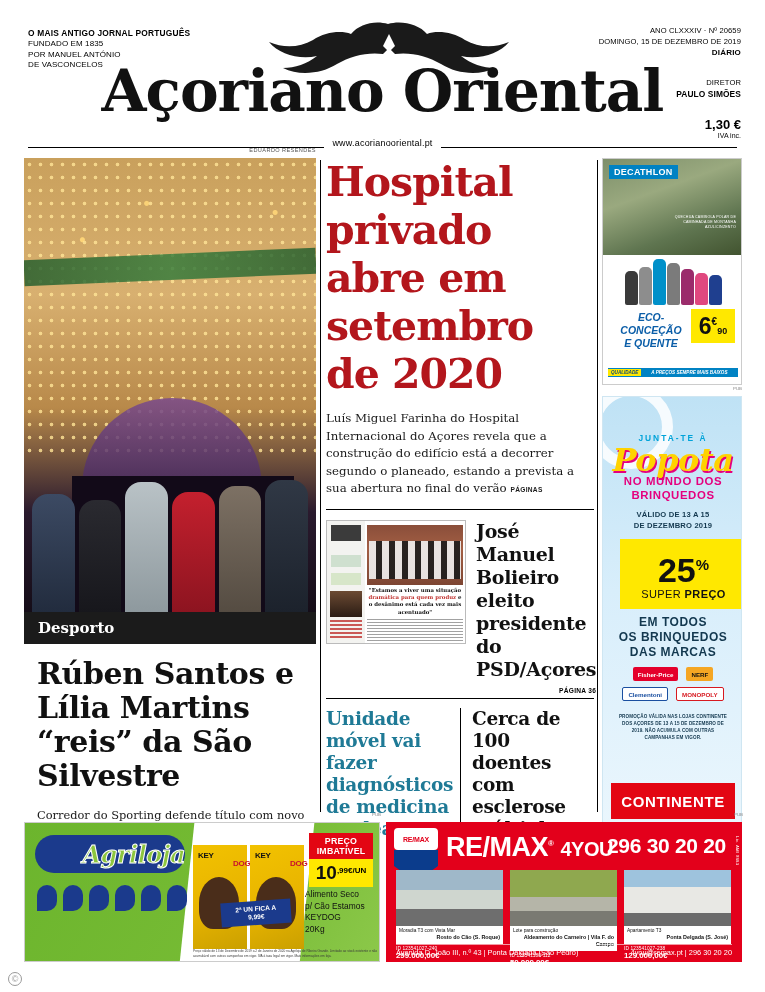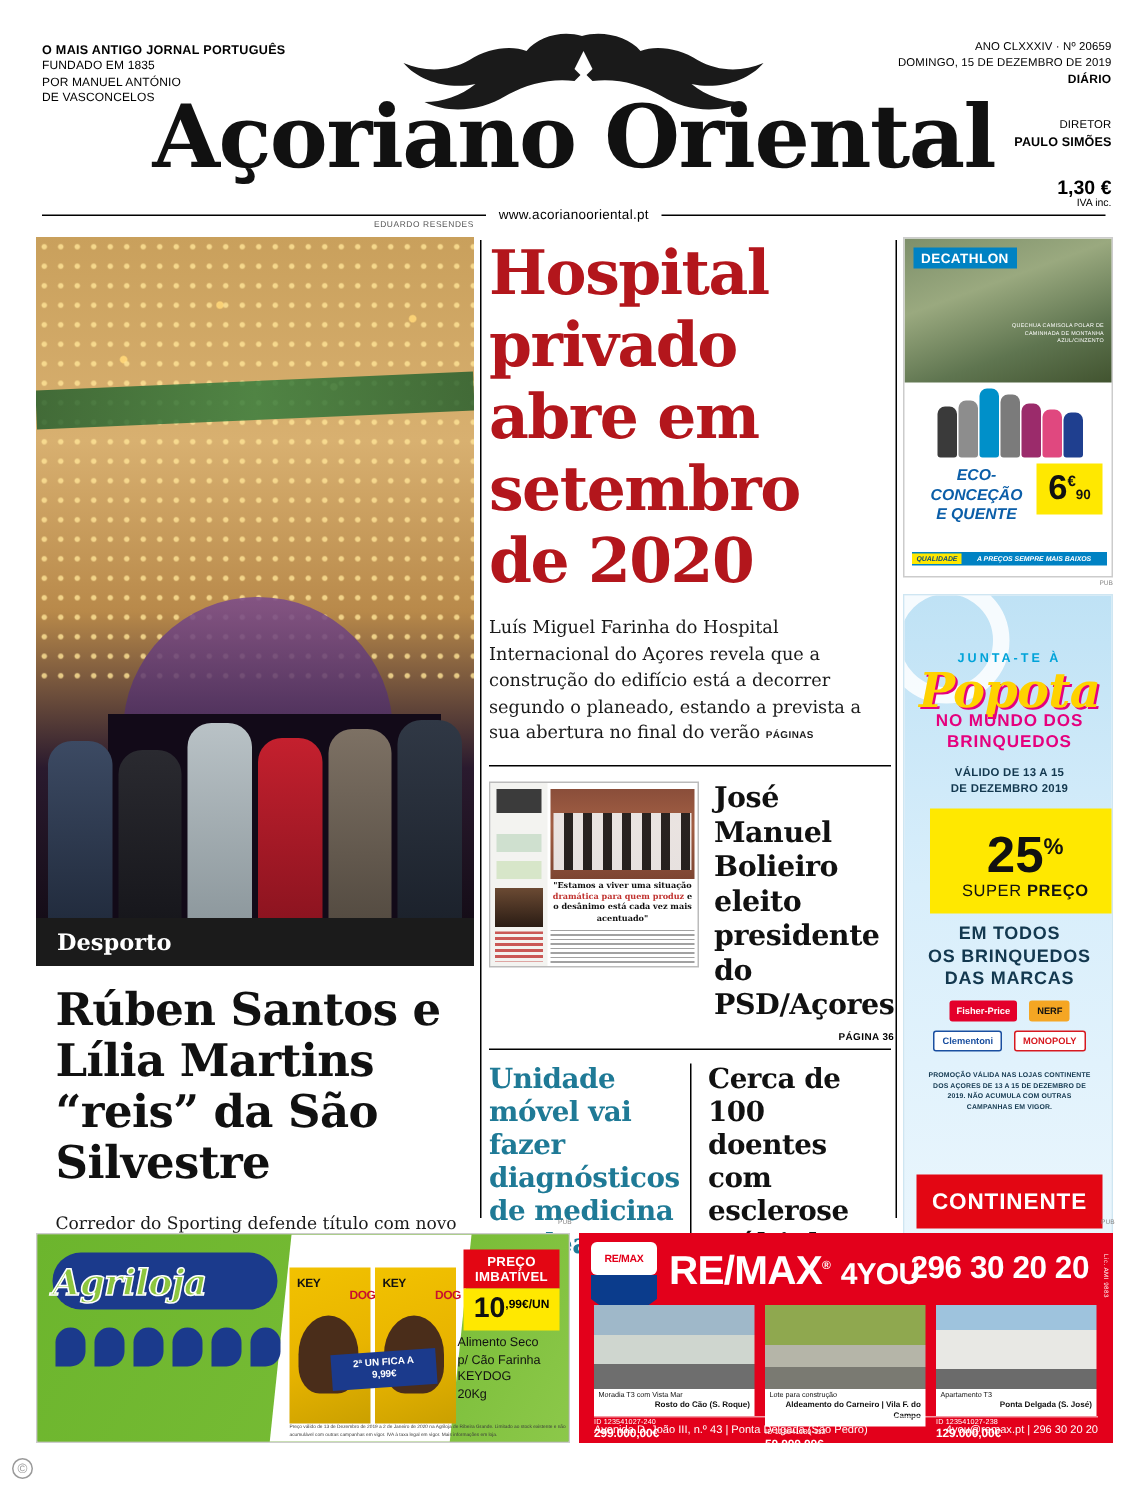--- a/index.html
+++ b/index.html
@@ -24,21 +24,21 @@
   .mh-right .price { margin-top: 17px; font-size: 13px; font-weight: bold; }
   .mh-right .iva { font-size: 7px; }
 
   .nameplate {
     position: absolute; left: 0; top: 60px; width: 765px; text-align: center;
     font-family: "DejaVu Serif", serif; font-weight: bold;
     font-size: 58px; letter-spacing: -1px; line-height: 62px; color: #111;
   }
   .eagle { position: absolute; left: 255px; top: 18px; width: 270px; height: 62px; }
 
-  .urlbar { position: absolute; left: 28px; top: 138px; width: 709px; display: flex; align-items: center; gap: 8px; }
+  .urlbar { position: absolute; left: 28px; top: 138px; width: 709px; display: flex; align-items: flex-end; gap: 8px; }
   .urlbar .rule { flex: 1; height: 1px; background: #000; }
   .urlbar .u { font-size: 9px; letter-spacing: .2px; color: #000; white-space: nowrap; }
 
   
   .colL { position: absolute; left: 24px; top: 158px; width: 292px; }
   .colM { position: absolute; left: 326px; top: 158px; width: 268px; }
   .colR { position: absolute; left: 602px; top: 158px; width: 140px; }
 
   .vrule { position: absolute; width: 1px; background: #000; }
 
@@ -175,21 +175,21 @@
       font-size: 4.6px; line-height: 7px; color: #13384f; font-weight: bold; letter-spacing: .1px; }
   .pp-cont { position: absolute; left: 8px; bottom: 8px; width: 124px; height: 36px; background: #e30613;
       display: flex; align-items: center; justify-content: center; }
   .pp-cont span { color: #fff; font-size: 15px; font-weight: bold; letter-spacing: .6px; }
 
   
   .ad-agriloja { position: absolute; left: 24px; top: 822px; width: 356px; height: 140px;
       border: 1px solid #ccc; overflow: hidden; background: #6ab023; }
   .ag-green { position: absolute; inset: 0; background: linear-gradient(120deg,#6cb52d 0%, #76bb34 60%, #8cc84a 100%); }
   .ag-blue { position: absolute; left: 10px; top: 12px; width: 150px; height: 38px; background: #1b3a8c; border-radius: 19px;
-      display: flex; align-items: center; justify-content: flex-start; }
+      display: flex; align-items: center; justify-content: flex-end; }
   .ag-blue span { font-family: "DejaVu Serif", serif; font-style: italic; font-weight: bold;
       font-size: 24px; color: #8dc63f; -webkit-text-stroke: 1px #fff; letter-spacing: -.5px; }
   .ag-icons { position: absolute; left: 12px; top: 62px; width: 150px; display: flex; gap: 6px; }
   .ag-icons i { display: block; width: 20px; height: 26px; background: #1b3a8c; border-radius: 10px 10px 10px 0; }
   .ag-white { position: absolute; left: 162px; top: 0; width: 120px; height: 140px; background: #fff;
       transform: skewX(-6deg); }
   .ag-bags { position: absolute; left: 168px; top: 14px; width: 112px; height: 112px; display: flex; align-items: flex-end; gap: 3px; }
   .ag-bag { width: 54px; height: 104px; background: linear-gradient(160deg,#f2c200 0%, #e8b400 55%, #caa000 100%); position: relative; }
   .ag-bag b { position: absolute; left: 5px; top: 6px; font-size: 8px; color: #111; font-weight: bold; letter-spacing: -.3px; }
   .ag-bag em { position: absolute; left: 5px; top: 14px; font-size: 8px; color: #c8102e; font-weight: bold; font-style: normal; letter-spacing: -.3px; margin-left: 35px; }
@@ -469,21 +469,21 @@
       <div class="ag-pr-red">
         <div>PREÇO</div>
         <div>IMBATÍVEL</div>
       </div>
       <div class="ag-pr-yel">
         <b>10</b><sup>,99</sup><sup>€/UN</sup>
       </div>
     </div>
     <div class="ag-desc">
       <div>Alimento Seco</div>
-      <div>p/ Cão Farinha</div>
+      <div>p/ Cão Estamos</div>
       <div>KEYDOG</div>
       <div>20Kg</div>
     </div>
     <div class="ag-legal">Preço válido de 13 de Dezembro de 2019 a 2 de Janeiro de 2020 na Agriloja de Ribeira Grande. Limitado ao stock existente e não acumulável com outras campanhas em vigor. IVA à taxa legal em vigor. Mais informações em loja.</div>
   </div>
   <div class="mark-pub" style="left:372px; top:812px;">PUB</div>
 
   <div class="ad-remax">
     <div class="rm-balloon">
       <div class="rm-b-top">

